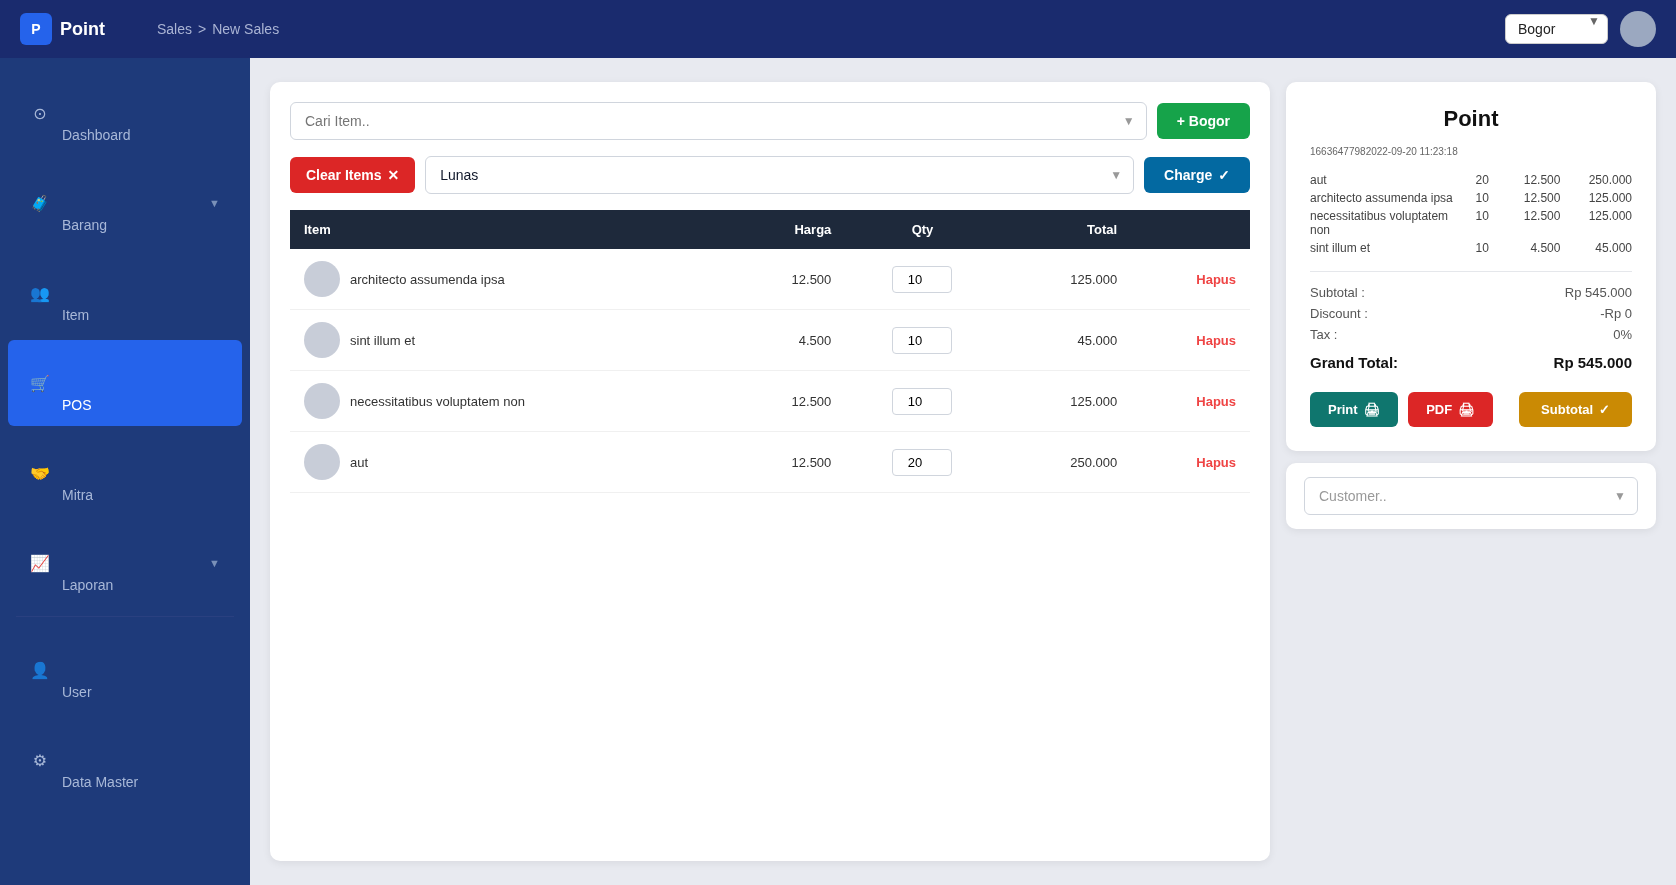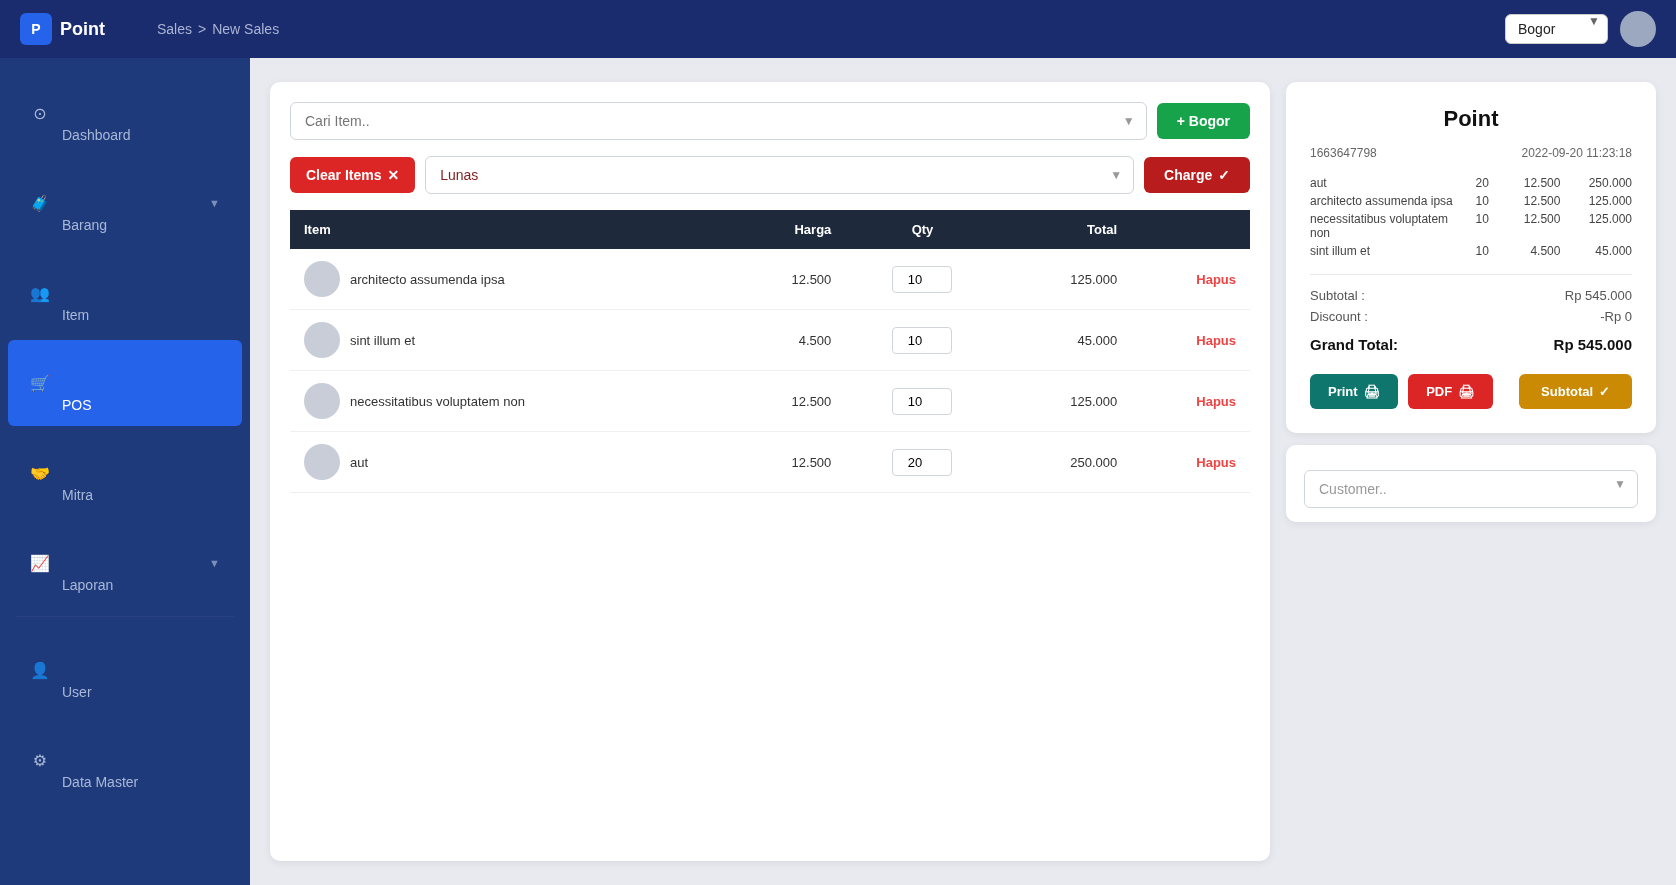--- a/index.html
+++ b/index.html
@@ -162,31 +162,31 @@
       display: flex; align-items: center; gap: 6px;
     }
     .payment-select-wrapper {
       flex: 1; position: relative; display: flex; align-items: center;
     }
     .payment-select {
       width: 100%;
       border: 1px solid #d0d5dd;
       border-radius: 6px;
       padding: 10px 16px 10px 14px;
-      font-size: 14px; color: #7f1d1d;
+      font-size: 14px; color: #0f172a;
       appearance: none;
       outline: none;
       cursor: pointer;
       background: white;
     }
     .payment-chevron {
       position: absolute; right: 12px; color: #999; font-size: 12px; pointer-events: none;
     }
     .charge-btn {
-      background: #b91c1c;
+      background: #0369a1;
       color: white;
       border: none;
       border-radius: 6px;
       padding: 10px 20px;
       font-size: 14px; font-weight: 600;
       cursor: pointer;
       display: flex; align-items: center; gap: 6px;
     }
 
     
@@ -253,22 +253,22 @@
       padding: 24px;
       box-shadow: 0 2px 8px rgba(0,0,0,0.07);
     }
     .receipt-title {
       text-align: center;
       font-size: 22px; font-weight: 700;
       color: #111;
       margin-bottom: 14px;
     }
     .receipt-meta {
-      display: flex; justify-content: space-between;
-      font-size: 12px; color: #666;
+      display: flex; 
+      font-size: 10px; color: #666;
       margin-bottom: 16px;
     }
     .receipt-line-items {
       margin-bottom: 16px;
     }
     .receipt-line {
       display: flex; justify-content: space-between;
       font-size: 12px; color: #444;
       margin-bottom: 4px;
     }
@@ -322,21 +322,20 @@
     .customer-select {
       width: 100%;
       border: 1px solid #d0d5dd;
       border-radius: 6px;
       padding: 10px 36px 10px 14px;
       font-size: 14px; color: #999;
       appearance: none;
       outline: none;
       cursor: pointer;
       background: white;
-      margin-top: 11px;
     }
     .customer-chevron {
       position: absolute; right: 12px; top: 50%; transform: translateY(-50%);
       color: #999; font-size: 12px; pointer-events: none;
     }
   </style>
 </head>
 <body>
 
 <nav class="topnav">
@@ -554,20 +553,24 @@
         <div class="receipt-divider"></div>
 
         <div class="receipt-summary-row">
           <span>Subtotal :</span>
           <span>Rp 545.000</span>
         </div>
         <div class="receipt-summary-row">
           <span>Discount :</span>
           <span>-Rp 0</span>
         </div>
+        <div class="receipt-summary-row">
+          <span>Tax :</span>
+          <span>0%</span>
+        </div>
         <div class="receipt-summary-row grand-total">
           <span>Grand Total:</span>
           <span class="val">Rp 545.000</span>
         </div>
 
         <div class="receipt-buttons">
           <button class="print-btn">
             <span>Print</span>
             <span>🖨</span>
           </button>

